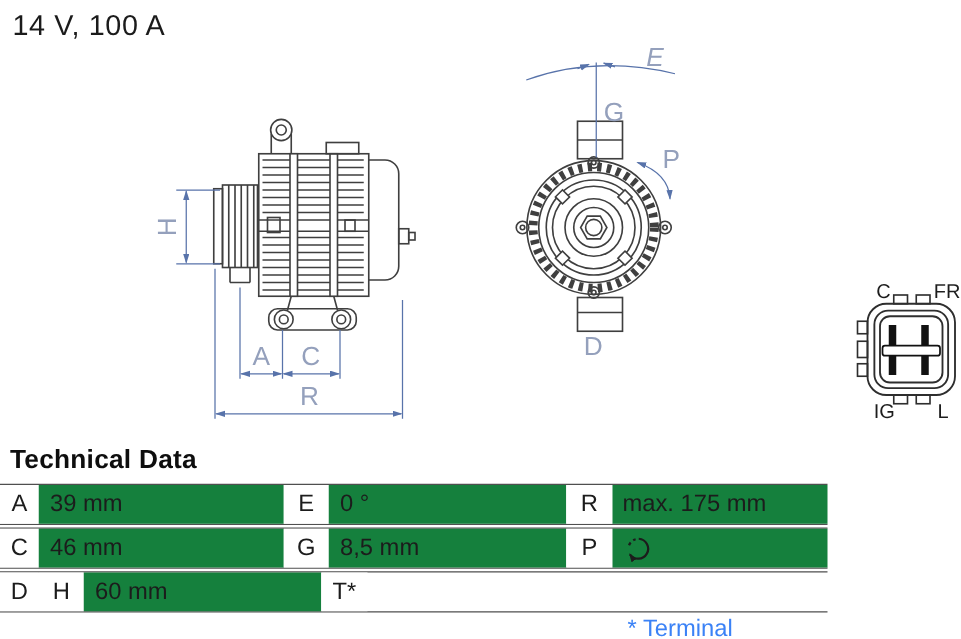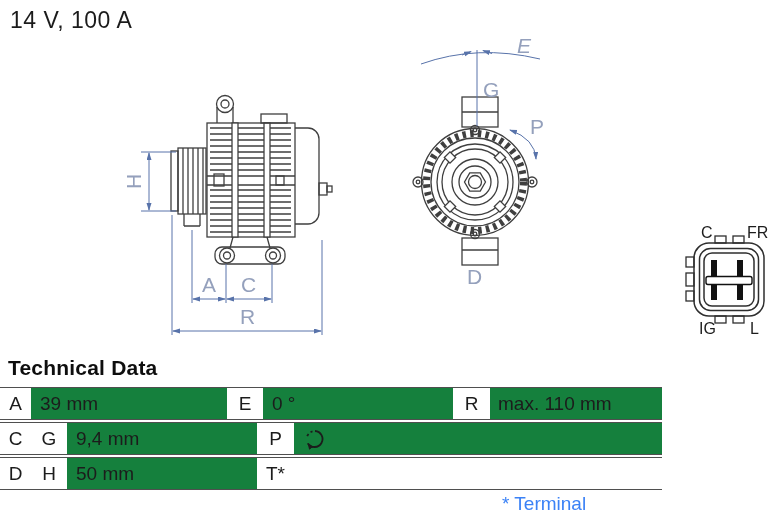--- a/index.html
+++ b/index.html
@@ -182,43 +182,44 @@
 
   <div class="tech">
     <div class="tech-heading">Technical Data</div>
 
     <div class="trow">
       <div class="cell key k1">A</div>
       <div class="cell val v1">39 mm</div>
       <div class="cell key k2">E</div>
       <div class="cell val v2">0 °</div>
       <div class="cell key k3">R</div>
-      <div class="cell val v3">max. 110 mm</div>
+      <div class="cell val v3">max. 175 mm</div>
     </div>
 
     <div class="trow">
       <div class="cell key k1">C</div>
+      <div class="cell val v1">46 mm</div>
       <div class="cell key k2">G</div>
-      <div class="cell val v2">9,4 mm</div>
+      <div class="cell val v2">8,5 mm</div>
       <div class="cell key k3">P</div>
       <div class="cell val v3">
         <svg class="roticon" width="26" height="24" viewBox="0 0 26 24">
           <defs>
             <marker id="mdark" markerWidth="7" markerHeight="6" refX="6" refY="2.5" orient="auto" markerUnits="userSpaceOnUse">
               <path d="M0,0 L7,2.5 L0,5 Z" fill="#1c1c1c"></path>
             </marker>
           </defs>
           <path d="M13,4 A8,8 0 1 1 5.9,16.5" fill="none" stroke="#1c1c1c" stroke-width="1.8" marker-end="url(#mdark)"></path>
           <path d="M5.2,9.2 A8,8 0 0 1 10.5,4.4" fill="none" stroke="#1c1c1c" stroke-width="1.8" stroke-dasharray="2.6 2.6"></path>
         </svg>
       </div>
     </div>
 
     <div class="trow">
       <div class="cell key k1">D</div>
       <div class="cell key k2">H</div>
-      <div class="cell val v2">50 mm</div>
+      <div class="cell val v2">60 mm</div>
       <div class="cell key k3">T*</div>
     </div>
 
     <div class="footnote">* Terminal</div>
   </div>
 </div>
 
 </body></html>

